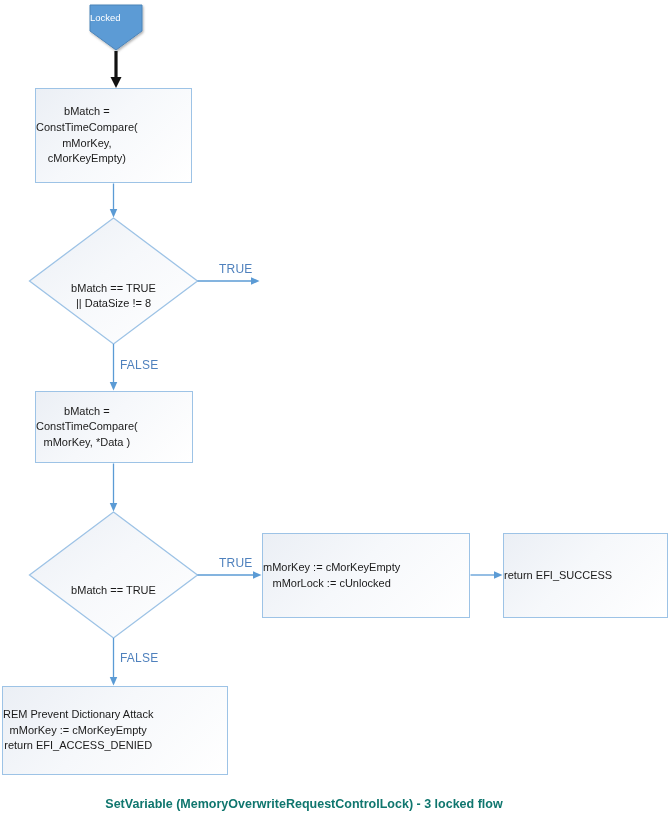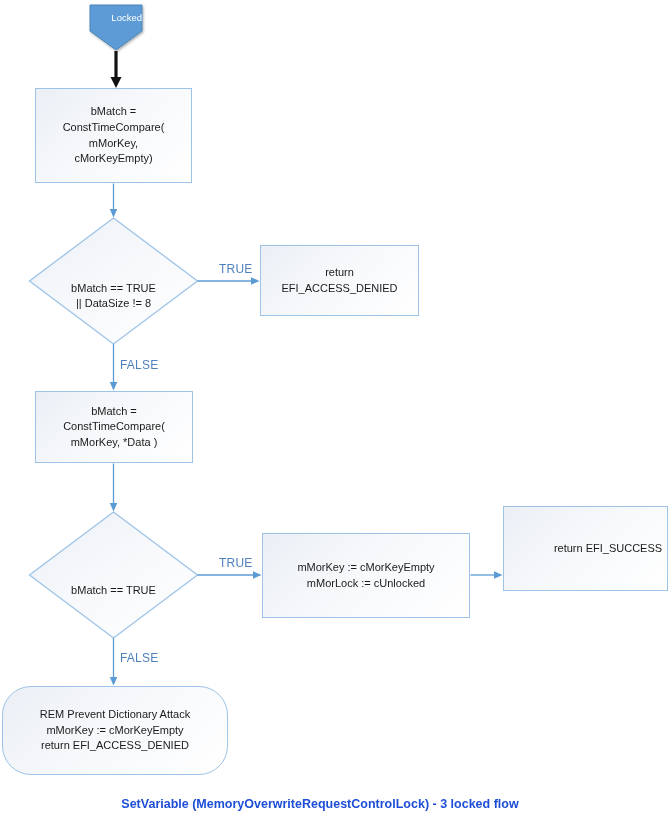--- a/index.html
+++ b/index.html
@@ -20,21 +20,21 @@
     left: 0;
     top: 0;
   }
   .node {
     position: absolute;
     box-sizing: border-box;
     border: 1.3px solid #9dc3e6;
     background: linear-gradient(135deg, #ebeff5 0%, #f6f8fb 45%, #ffffff 100%);
     display: flex;
     align-items: center;
-    justify-content: center;
+    justify-content: flex-start;
   }
   .node-text {
     text-align: center;
     font-size: 11px;
     line-height: 1.42;
     color: #1a1a1a;
     white-space: pre-line;
   }
   .diamond-text {
     position: absolute;
@@ -49,42 +49,41 @@
     position: absolute;
     font-size: 12px;
     letter-spacing: 0.2px;
     color: #4f81bd;
   }
   .start-label {
     position: absolute;
     left: 90px;
     top: 12px;
     width: 52px;
-    text-align: right;
+    text-align: left;
     font-size: 9.5px;
     color: #ffffff;
   }
   .caption {
     position: absolute;
     left: 0;
     top: 797px;
     width: 608px;
     text-align: center;
     font-size: 12.5px;
     font-weight: bold;
-    color: #1d4ed8;
-    margin-left: 16px;
+    color: #0f766e;
   }
   
   #r-compare-empty   { left: 35px;  top: 88px;  width: 157px; height: 95px; }
   #r-access-denied-1 { left: 260px; top: 245px; width: 159px; height: 71px; }
   #r-compare-data    { left: 35px;  top: 391px; width: 158px; height: 72px; }
   #r-unlock          { left: 262px; top: 533px; width: 208px; height: 85px; }
-  #r-success         { left: 503px; top: 506px; width: 165px; height: 85px; padding-left: 45px; }
-  #r-dictionary      { left: 2px;   top: 686px; width: 226px; height: 89px; border-radius: 29px; }
+  #r-success         { left: 503px; top: 533px; width: 165px; height: 85px; }
+  #r-dictionary      { left: 2px;   top: 686px; width: 226px; height: 89px; }
   #d1-text { left: 33px; top: 266px; width: 161px; }
   #d2-text { left: 33px; top: 568px; width: 161px; }
   #lbl-true-1  { left: 219px; top: 262px; }
   #lbl-false-1 { left: 120px; top: 358px; }
   #lbl-true-2  { left: 219px; top: 556px; }
   #lbl-false-2 { left: 120px; top: 651px; }
 </style>
 </head>
 <body>
 
@@ -126,24 +125,20 @@
 
   <div class="start-label">Locked</div>
 
   <div class="node" id="r-compare-empty">
     <div class="node-text">bMatch =
 ConstTimeCompare(
 mMorKey,
 cMorKeyEmpty)</div>
   </div>
 
-  <div class="node" id="r-access-denied-1">
-    <div class="node-text">return
-EFI_ACCESS_DENIED</div>
-  </div>
 
   <div class="node" id="r-compare-data">
     <div class="node-text">bMatch =
 ConstTimeCompare(
 mMorKey, *Data )</div>
   </div>
 
   <div class="node" id="r-unlock">
     <div class="node-text">mMorKey := cMorKeyEmpty
 mMorLock := cUnlocked</div>

